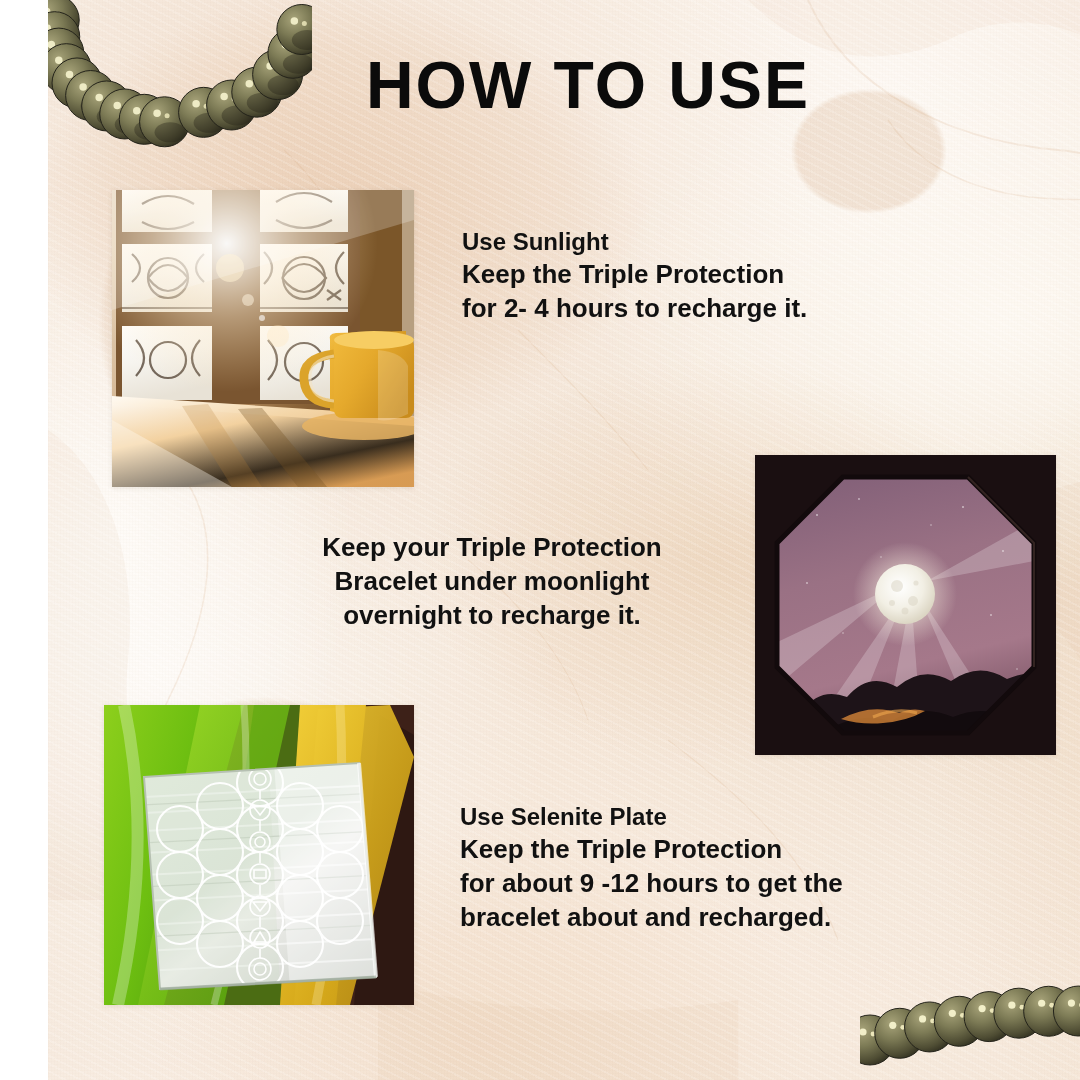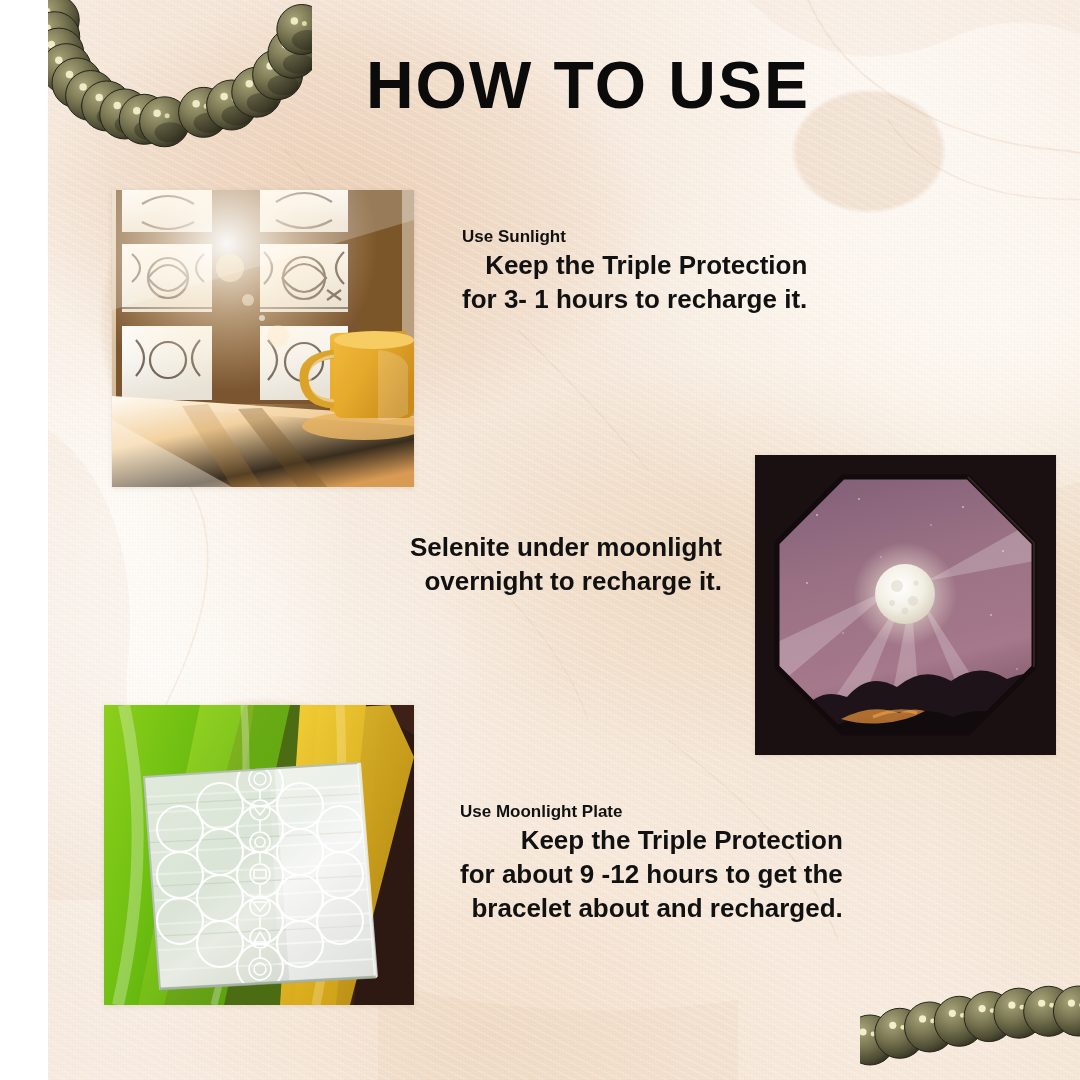--- a/index.html
+++ b/index.html
@@ -102,30 +102,30 @@
   #bracelet-bottom { position: absolute; left: 812px; top: 962px;  width: 290px; height: 140px; }
 
   
   .block {
     position: absolute;
     color: #111111;
     font-family: "Liberation Sans", sans-serif;
   }
   .block .head {
     font-weight: 700;
-    font-size: 17px;
+    font-size: 24px;
     line-height: 1.30;
     margin-bottom: 1px;
   }
   .block .body {
     font-weight: 600;
     font-size: 26px;
     line-height: 1.30;
   }
-  .block .body div { white-space: pre; text-align: right; }
+  .block .body div { white-space: pre; }
 
   #block-sunlight { left: 414px; top: 226px; text-align: left; }
   #block-moonlight { left: 214px; top: 531px; width: 460px; text-align: center; }
   #block-selenite { left: 412px; top: 801px; text-align: left; }
 </style>
 </head>
 <body>
 
 <div id="poster">
 
@@ -590,33 +590,34 @@
           <circle cx="271" cy="46.11444975116025" r="3.6" fill="#f2efc9"></circle>
           <circle cx="281" cy="48.11444975116025" r="2.4" fill="#ece7bb"></circle>
         </g>
     </svg>
   </div>
 
   <div class="block" id="block-sunlight">
     <div class="head">Use Sunlight</div>
     <div class="body">
       <div>Keep the Triple Protection</div>
-      <div>for 3- 1 hours to recharge it.</div>
+      <div>for 2- 4 hours to recharge it.</div>
     </div>
   </div>
 
   <div class="block" id="block-moonlight">
     <div class="body">
-      <div>Selenite under moonlight</div>
+      <div>Keep your Triple Protection</div>
+      <div>Bracelet under moonlight</div>
       <div>overnight to recharge it.</div>
     </div>
   </div>
 
   <div class="block" id="block-selenite">
-    <div class="head">Use Moonlight Plate</div>
+    <div class="head">Use Selenite Plate</div>
     <div class="body">
       <div>Keep the Triple Protection</div>
       <div>for about 9 -12 hours to get the</div>
       <div>bracelet about and recharged.</div>
     </div>
   </div>
 
 </div>
 
 </body></html>

